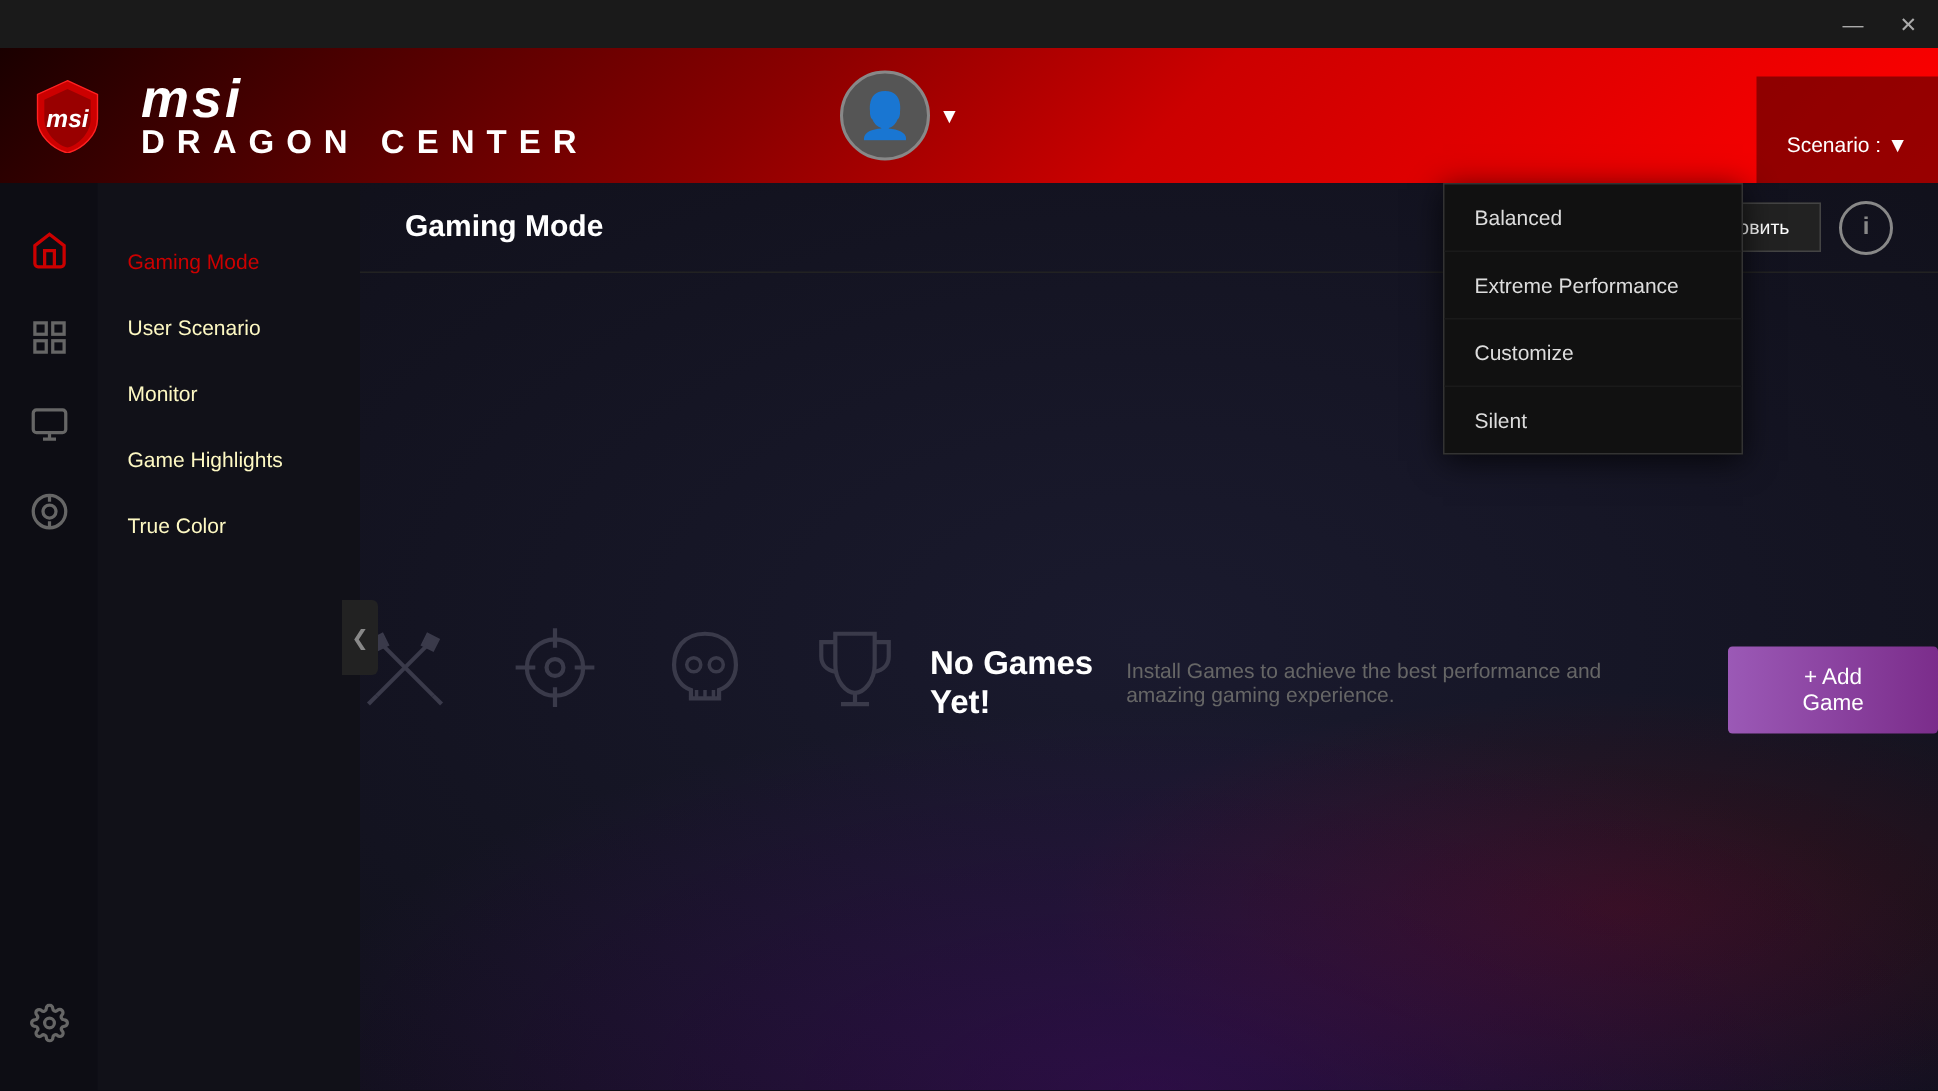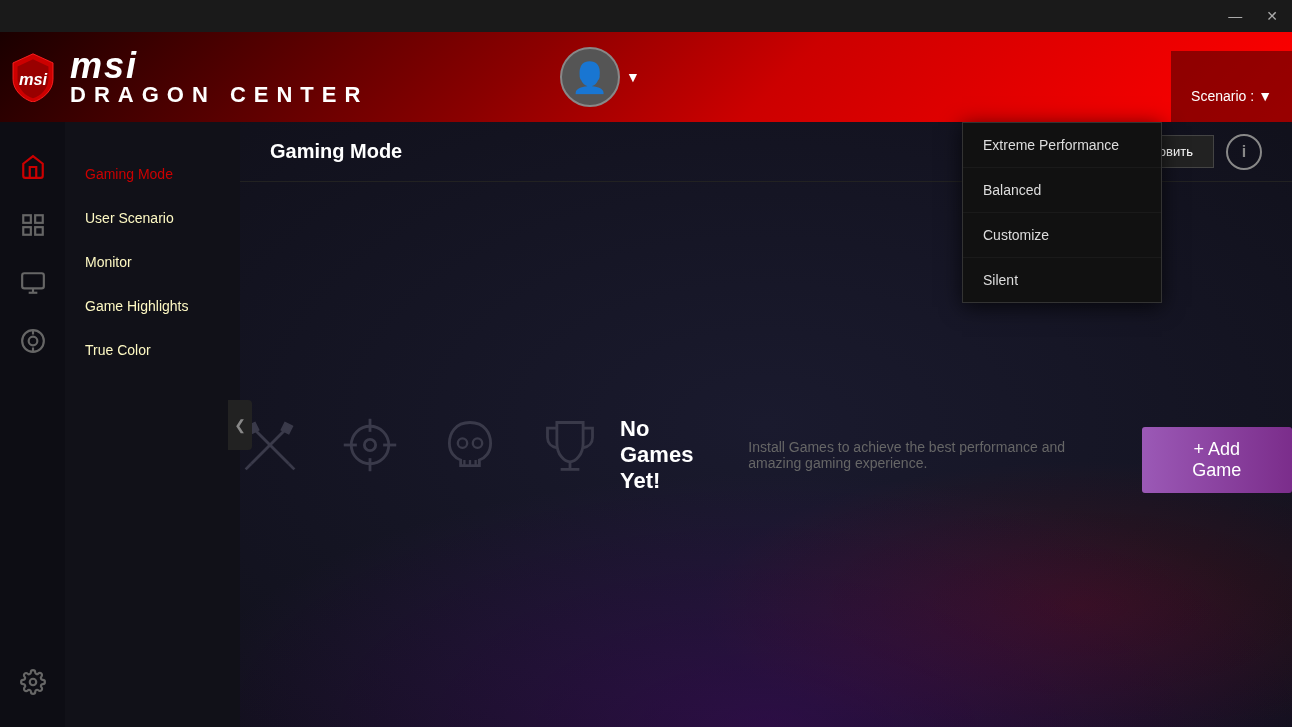--- a/index.html
+++ b/index.html
@@ -43,22 +43,22 @@
       height: 90px;
       background: linear-gradient(135deg, #1a0000 0%, #8b0000 40%, #cc0000 60%, #ff0000 100%);
       display: flex;
       align-items: center;
       position: relative;
       flex-shrink: 0;
     }
     .header-logo {
       display: flex;
       align-items: center;
-      padding-left: 8px;
-      gap: 12px;
+      padding-left: 20px;
+      gap: 24px;
     }
     .msi-shield {
       width: 50px;
       height: 50px;
     }
     .msi-text {
       font-size: 36px;
       font-style: italic;
       font-weight: 900;
       color: #fff;
@@ -311,21 +311,21 @@
     }
     .no-games-subtitle {
       font-size: 14px;
       color: #666;
     }
     .add-game-btn {
       background: linear-gradient(90deg, #9b59b6, #7b2d8b);
       border: none;
       color: #fff;
       padding: 12px 40px;
-      font-size: 18px;
+      font-size: 15px;
       cursor: pointer;
       border-radius: 3px;
       display: flex;
       align-items: center;
       gap: 8px;
       margin-top: 10px;
       margin-left: 24px;
     }
     .scenario-dropdown {
       position: absolute;
@@ -494,17 +494,17 @@
         </div>
         <div class="no-games-title">No Games Yet!</div>
         <div class="no-games-subtitle">Install Games to achieve the best performance and amazing gaming experience.</div>
         <button class="add-game-btn">+ Add Game</button>
       </div>
     </div>
   </div>
 </div>
 
 <div class="scenario-dropdown">
+  <div class="dropdown-item">Balanced</div>
   <div class="dropdown-item">Extreme Performance</div>
-  <div class="dropdown-item">Balanced</div>
   <div class="dropdown-item">Customize</div>
   <div class="dropdown-item">Silent</div>
 </div>
 
 </body></html>

